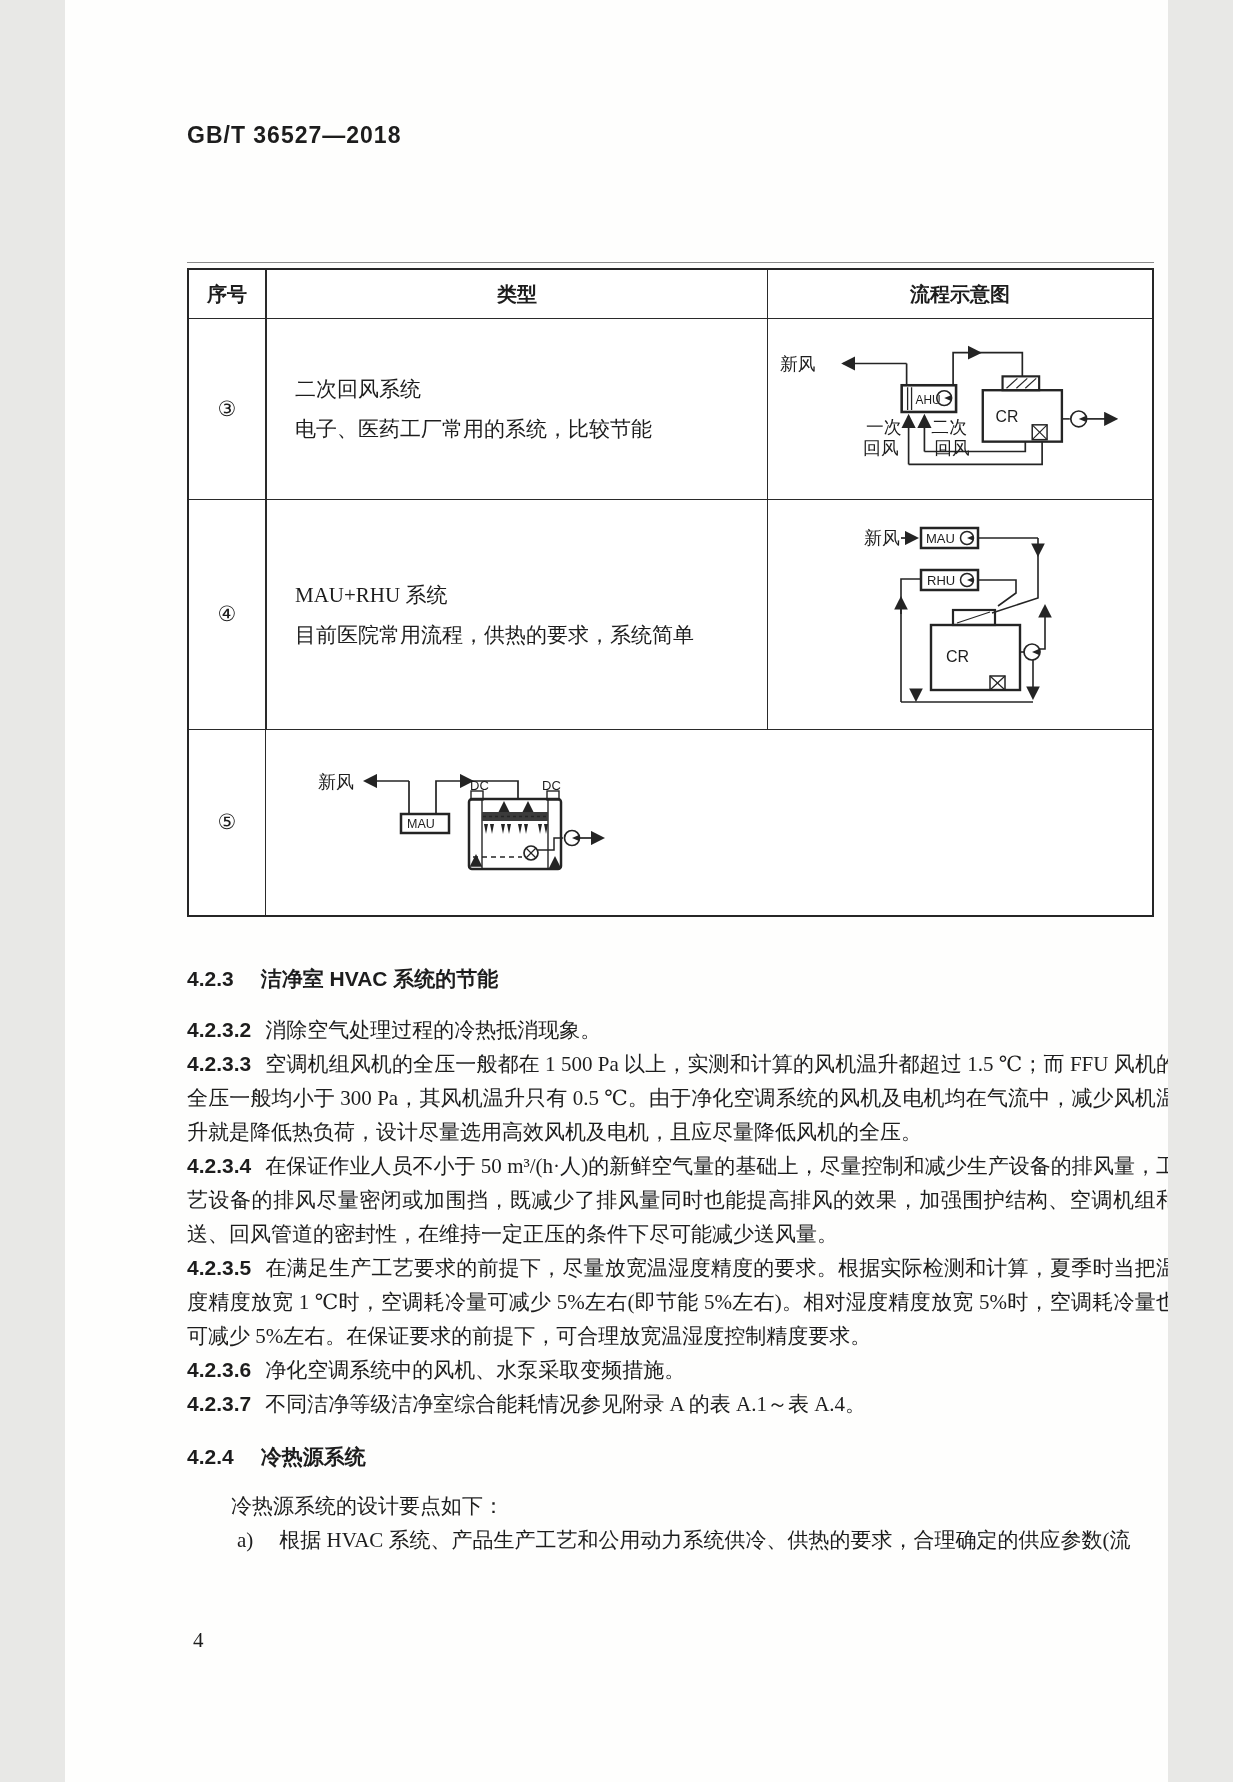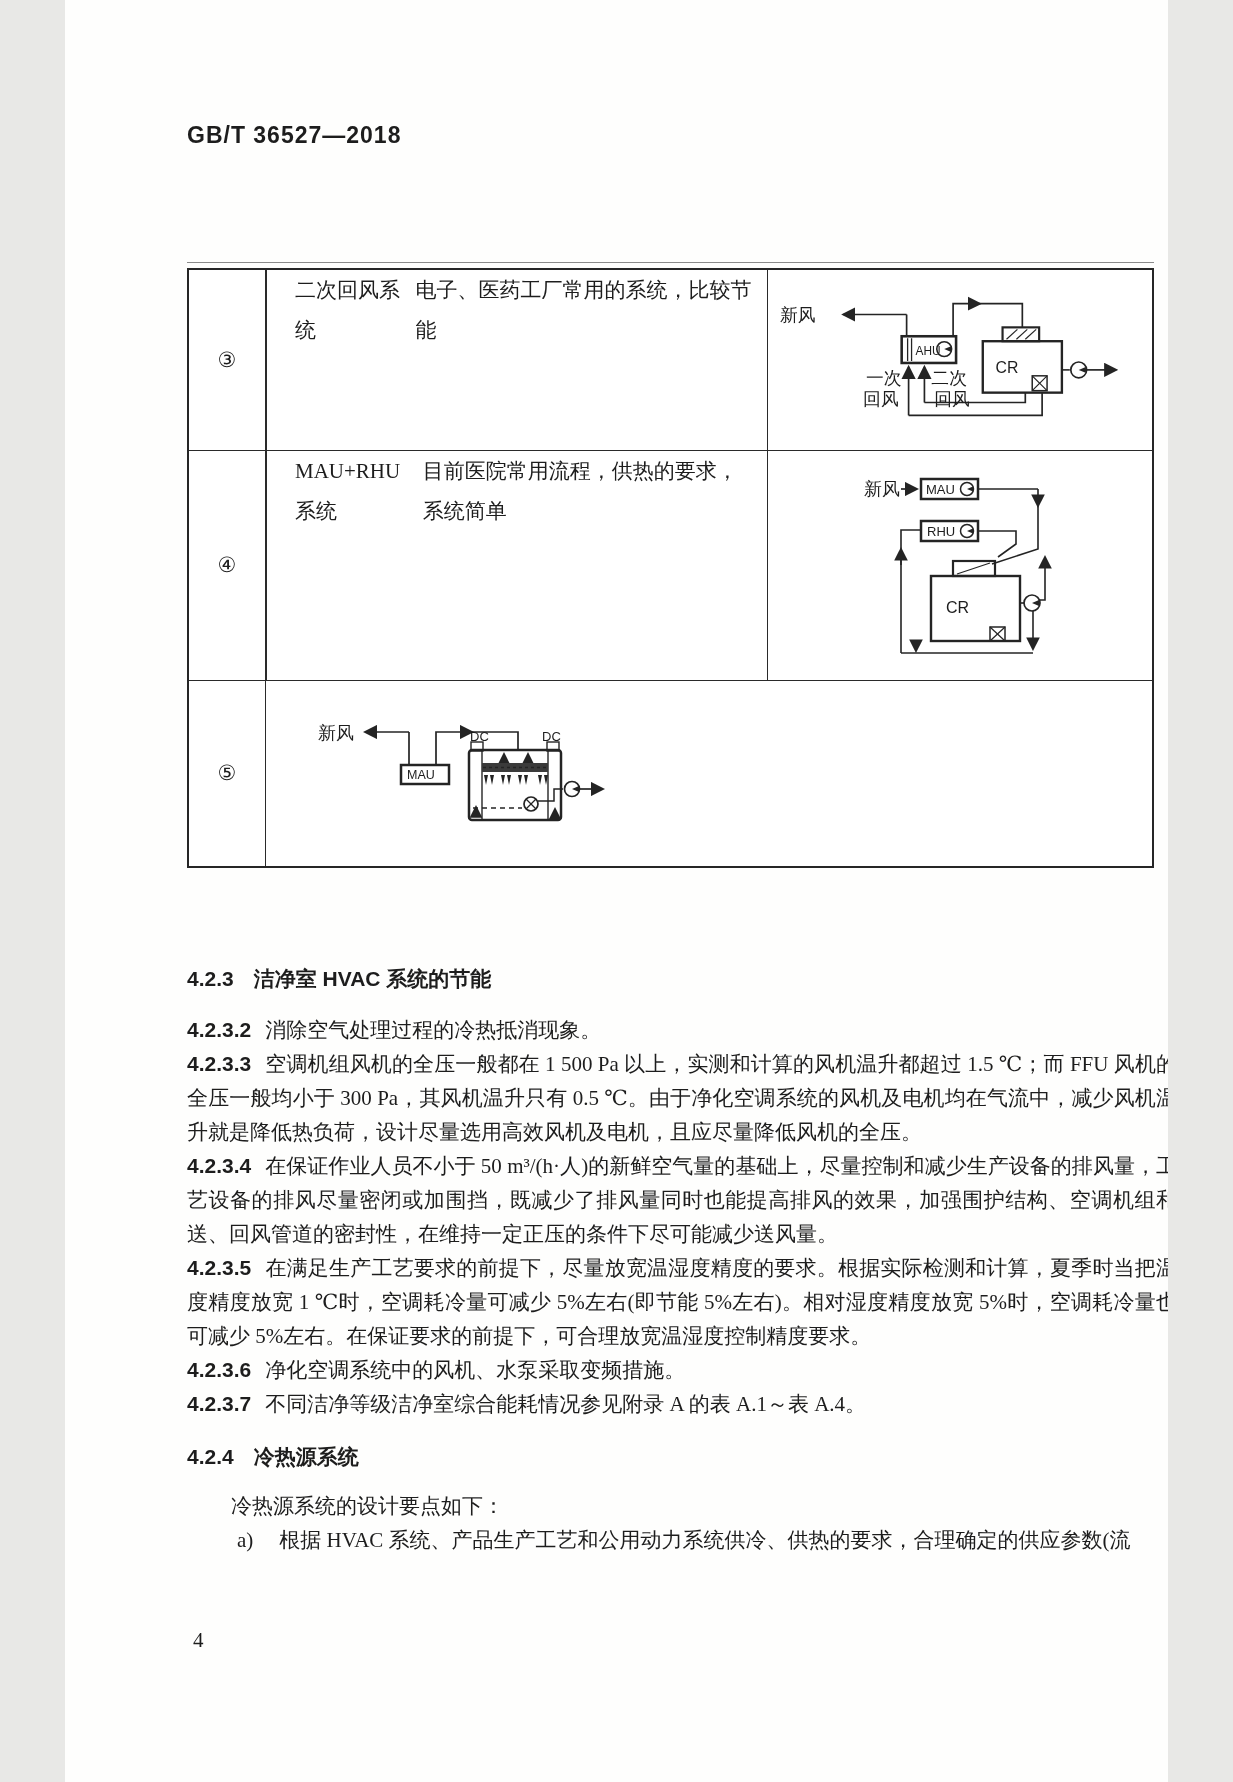--- a/index.html
+++ b/index.html
@@ -35,38 +35,38 @@
   .td.c2{border-left-width:2.4px;}
   .tr.head{height:48px;}
   .tr.head .td{
     display:flex; align-items:center; justify-content:center;
     font-weight:bold; font-size:20px;
     font-family:"Liberation Sans","DejaVu Sans",sans-serif;
   }
   .tr.r1{height:180px;} .tr.r2{height:229px;} .tr.r3{height:185px;}
   .num-cell{display:flex; align-items:center; justify-content:center; font-size:21px;}
   .type-cell{
-    display:flex; justify-content:center;
+    display:flex; flex-direction:column; justify-content:center;
     padding:0 10px 0 28px; font-size:21px; line-height:40px; text-align:left;
   }
   .diagram-cell svg{position:absolute; left:0; top:0;}
   svg text{font-family:"Liberation Sans","DejaVu Sans",sans-serif; fill:#1d1d1d;}
   svg .cn{font-size:18px;}
   svg line, svg path.w, svg rect.w, svg circle.w{stroke:#242424; fill:none;}
   
   .content{
     position:absolute; left:122px; top:962px; width:990px;
     font-size:21px; line-height:34px; text-align:justify;
   }
   .content h3{
     font-size:21px; margin:0 0 17px 0; font-weight:bold;
     font-family:"Liberation Sans","DejaVu Sans",sans-serif;
     text-align:left;
   }
-  .content h3 .h-num{margin-right:20px;}
+  .content h3 .h-num{margin-right:27px;}
   .content p{margin:0;}
   .clause-num{
     font-weight:bold; font-family:"Liberation Sans","DejaVu Sans",sans-serif;
     margin-right:14px; white-space:nowrap;
   }
   .h-424{margin-top:19px !important; margin-bottom:15px !important;}
   .intro-line{padding-left:44px; text-align:left;}
   .item-a{padding-left:50px;}
   .item-a .item-label{margin-right:26px;}
   .page-number{position:absolute; left:128px; top:1628px; font-size:21px;}
@@ -74,20 +74,25 @@
 </head>
 <body>
 
 <div class="page">
 
   <div class="doc-number">GB/T 36527—2018</div>
 
 
   <div class="tbl">
 
+    <div class="tr head">
+      <div class="td">序号</div>
+      <div class="td c2">类型</div>
+      <div class="td">流程示意图</div>
+    </div>
 
     <div class="tr r1">
       <div class="td num-cell">③</div>
       <div class="td c2 type-cell">
         <div>二次回风系统</div>
         <div>电子、医药工厂常用的系统，比较节能</div>
       </div>
       <div class="td diagram-cell">
         <svg width="389" height="180" viewBox="0 0 389 182">
           <defs>

